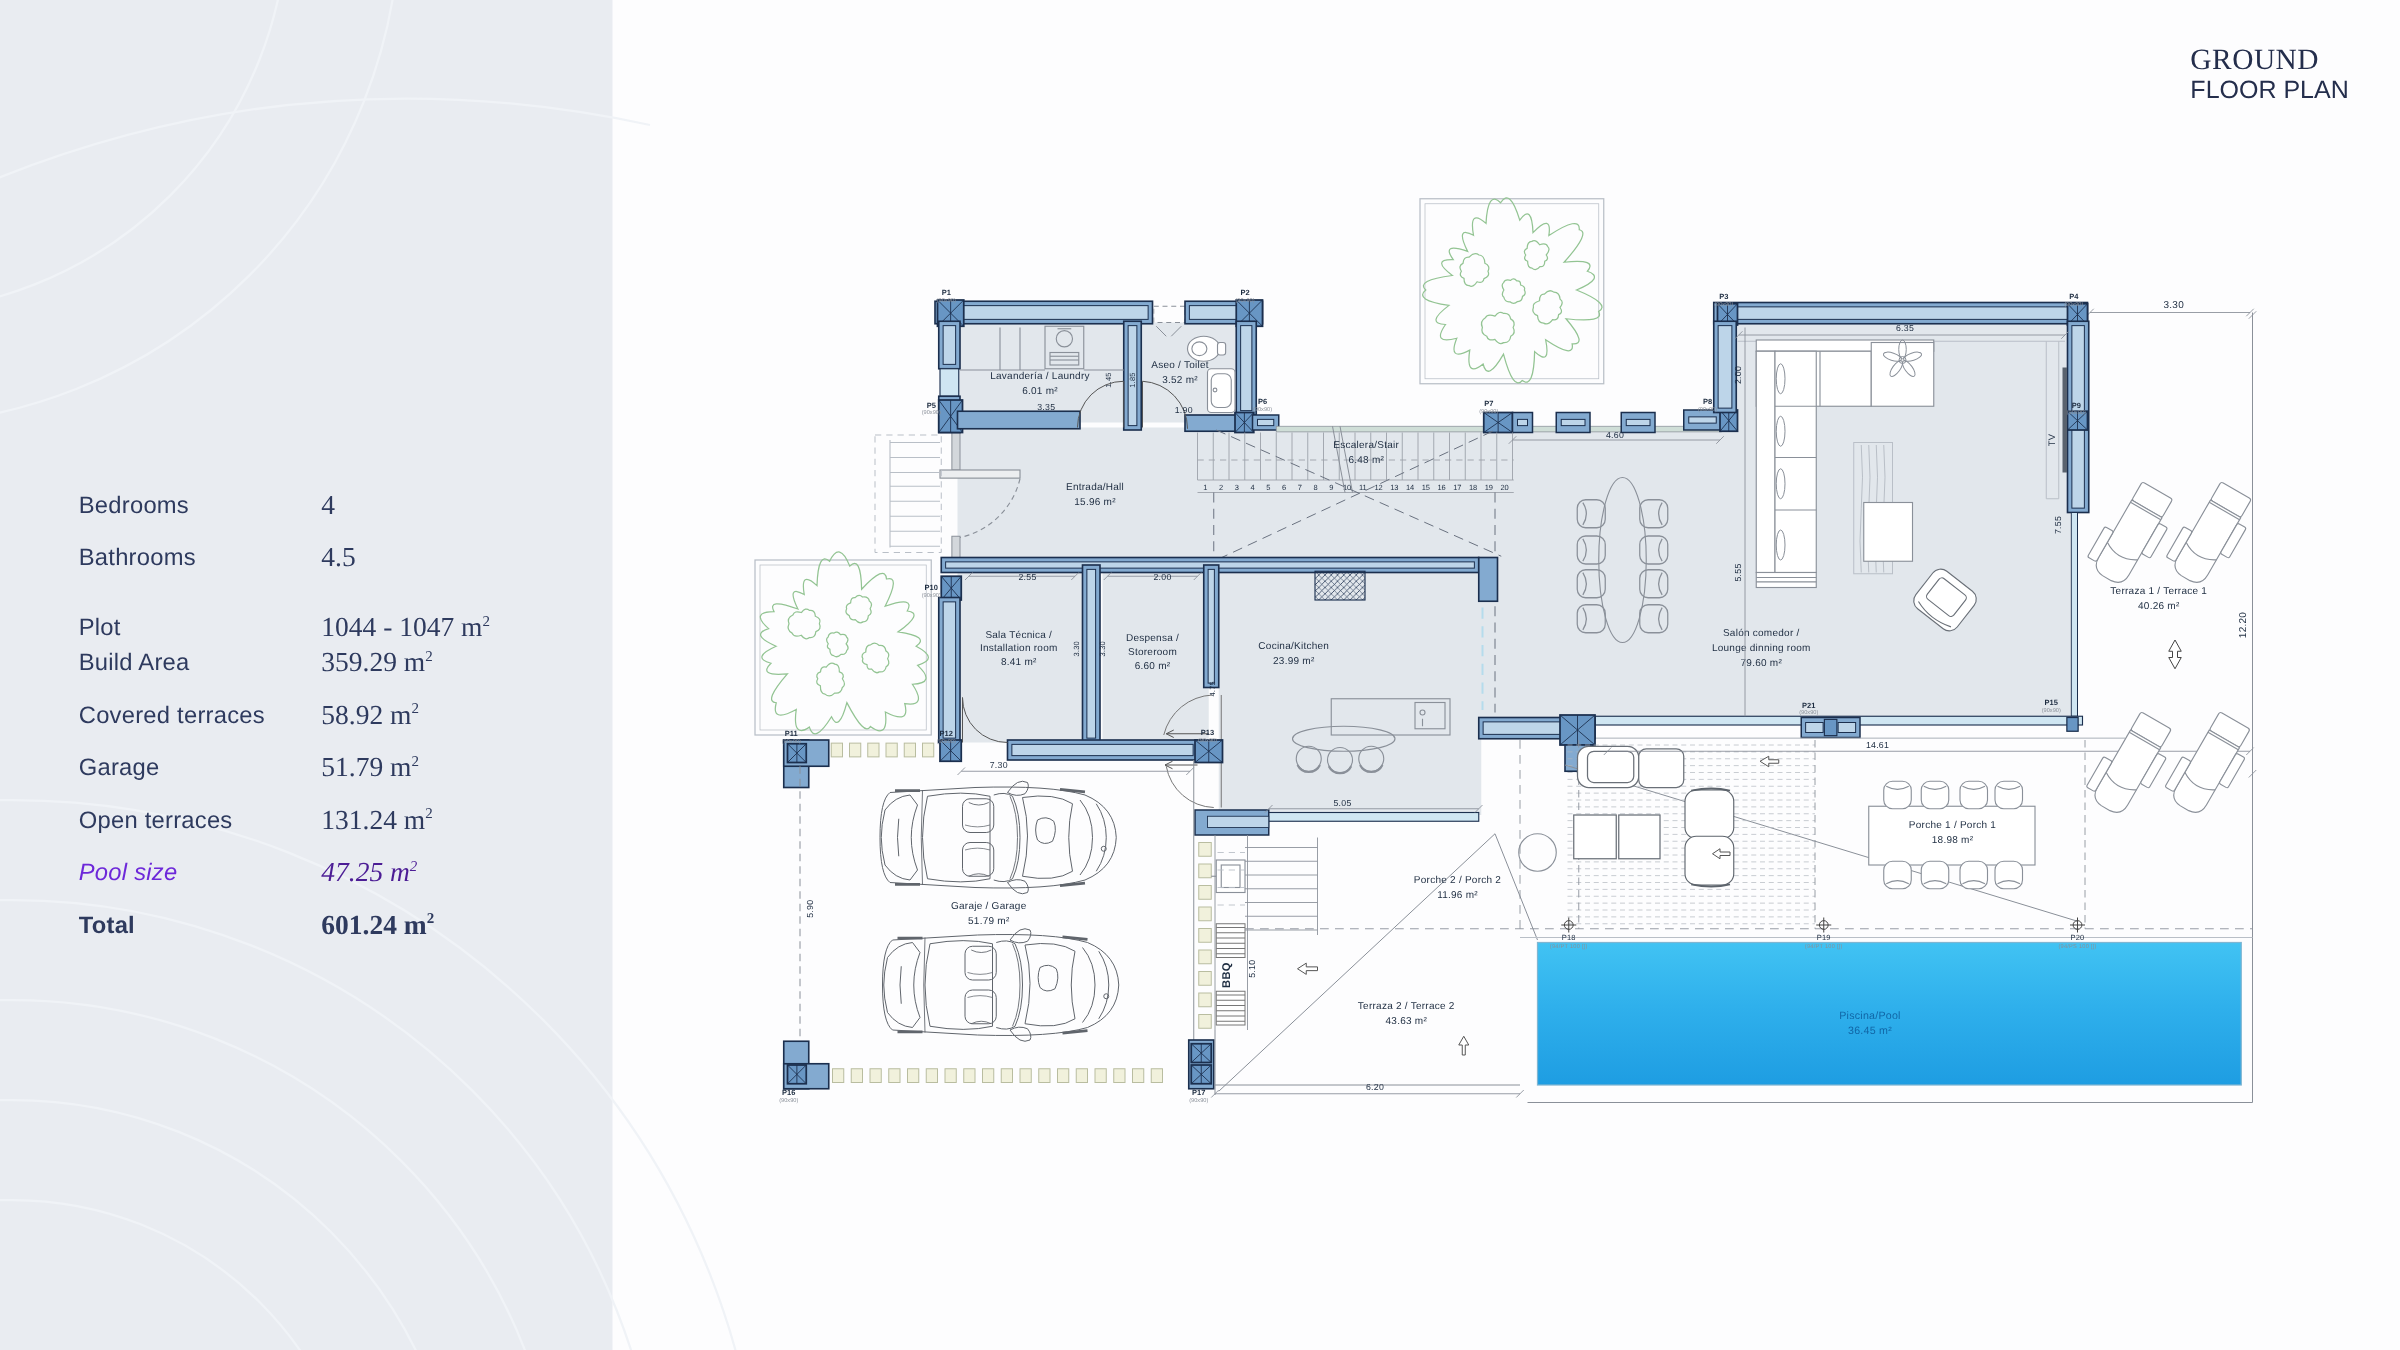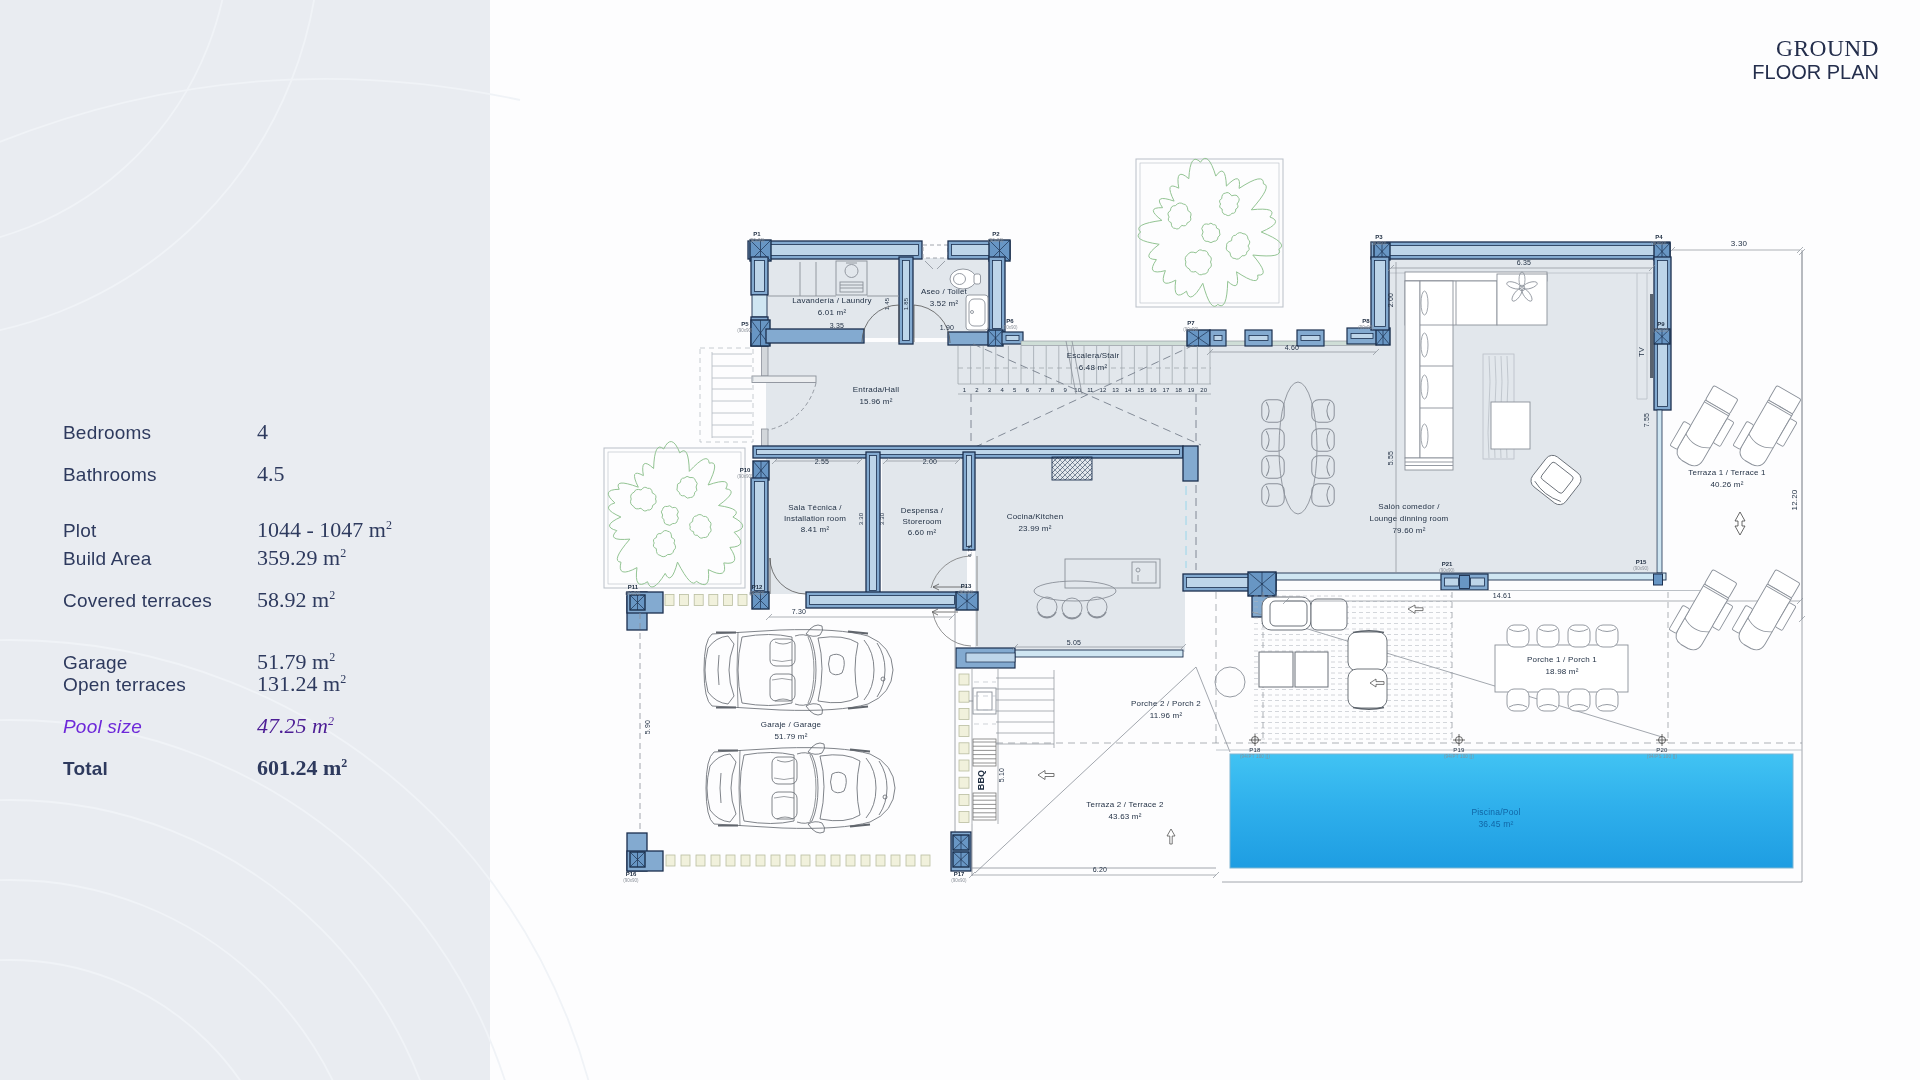--- a/index.html
+++ b/index.html
@@ -1,22 +1,22 @@
 <!DOCTYPE html>
 <html><head>
 <meta charset="utf-8">
 <style>
 html,body{margin:0;padding:0;width:1920px;height:1080px;overflow:hidden;background:#fdfdfe;font-family:"Liberation Sans",sans-serif;}
 .plan{position:absolute;left:0;top:0;}
 .side{position:absolute;left:0;top:0;width:490px;height:1080px;}
-.row{position:absolute;left:63px;width:400px;height:24px;margin-top:28px;}
+.row{position:absolute;left:63px;width:400px;height:24px;}
 .lab{font-size:19px;color:#2e3a5e;letter-spacing:0.2px;}
 .val{position:absolute;left:194px;top:-3px;font-family:"Liberation Serif",serif;font-size:22px;color:#2e3a5e;}
 .val sup{font-size:12px;}
-.title{position:absolute;right:41px;top:35px;text-align:right;color:#242e4c;}
+.title{position:absolute;right:41px;top:35px;color:#242e4c;}
 .t1{font-family:"Liberation Serif",serif;font-size:23.5px;letter-spacing:0.4px;line-height:26px;}
 .t2{font-size:20px;letter-spacing:0px;margin-top:0px;}
 </style>
 </head>
 <body>
 
 <div class="plan">
 <svg width="1920" height="1080" viewBox="0 0 1920 1080" font-family="Liberation Sans, sans-serif">
 <defs>
 <linearGradient id="pool" x1="0" y1="0" x2="0" y2="1">
@@ -1104,21 +1104,21 @@
   <div class="row" style="top:394px"><span class="lab">Bedrooms</span><span class="val">4</span></div>
 
   <div class="row" style="top:436px"><span class="lab">Bathrooms</span><span class="val">4.5</span></div>
 
   <div class="row" style="top:492px"><span class="lab">Plot</span><span class="val">1044 - 1047 m<sup>2</sup></span></div>
 
   <div class="row" style="top:520px"><span class="lab">Build Area</span><span class="val">359.29 m<sup>2</sup></span></div>
 
   <div class="row" style="top:562px"><span class="lab">Covered terraces</span><span class="val">58.92 m<sup>2</sup></span></div>
 
-  <div class="row" style="top:624px"><span class="lab">Garage</span><span class="val">51.79 m<sup>2</sup></span></div>
+  <div class="row" style="top:604px"><span class="lab">Garage</span><span class="val">51.79 m<sup>2</sup></span></div>
 
   <div class="row" style="top:646px"><span class="lab">Open terraces</span><span class="val">131.24 m<sup>2</sup></span></div>
 
   <div class="row" style="top:688px"><span class="lab" style="color:#6d28d9;font-style:italic">Pool size</span><span class="val" style="color:#4c1d95;font-style:italic">47.25 m<sup>2</sup></span></div>
 
   <div class="row" style="top:730px"><span class="lab" style="font-weight:bold">Total</span><span class="val" style="font-weight:bold">601.24 m<sup>2</sup></span></div>
 </div>
 
 <div class="title">
   <div class="t1">GROUND</div>

